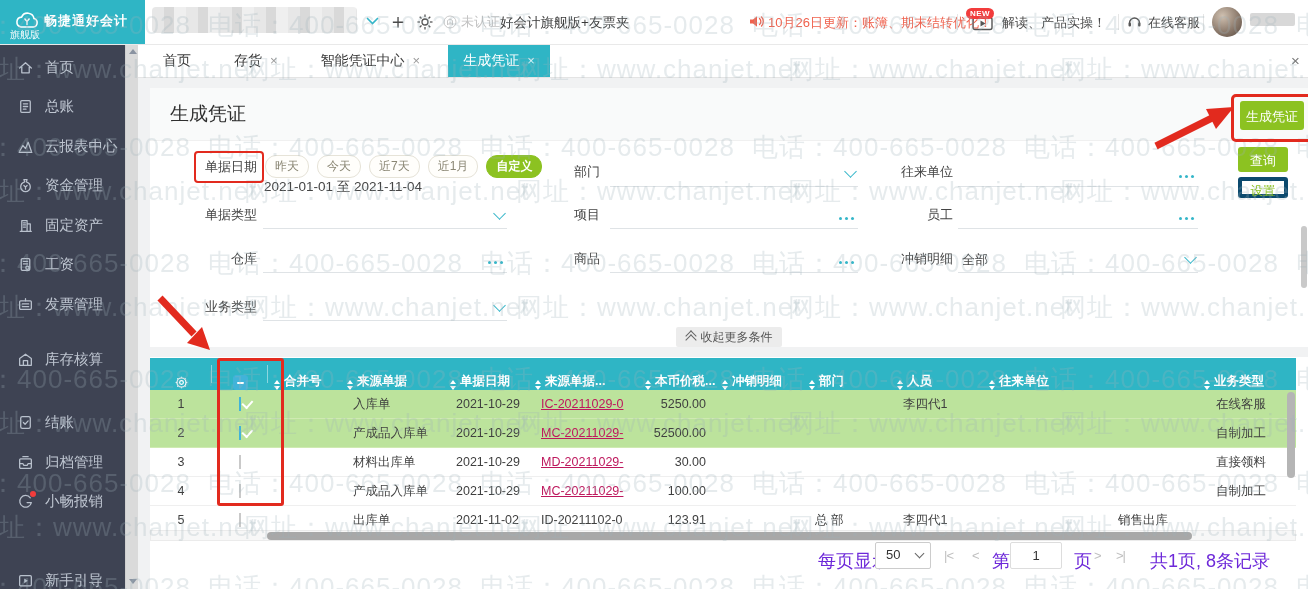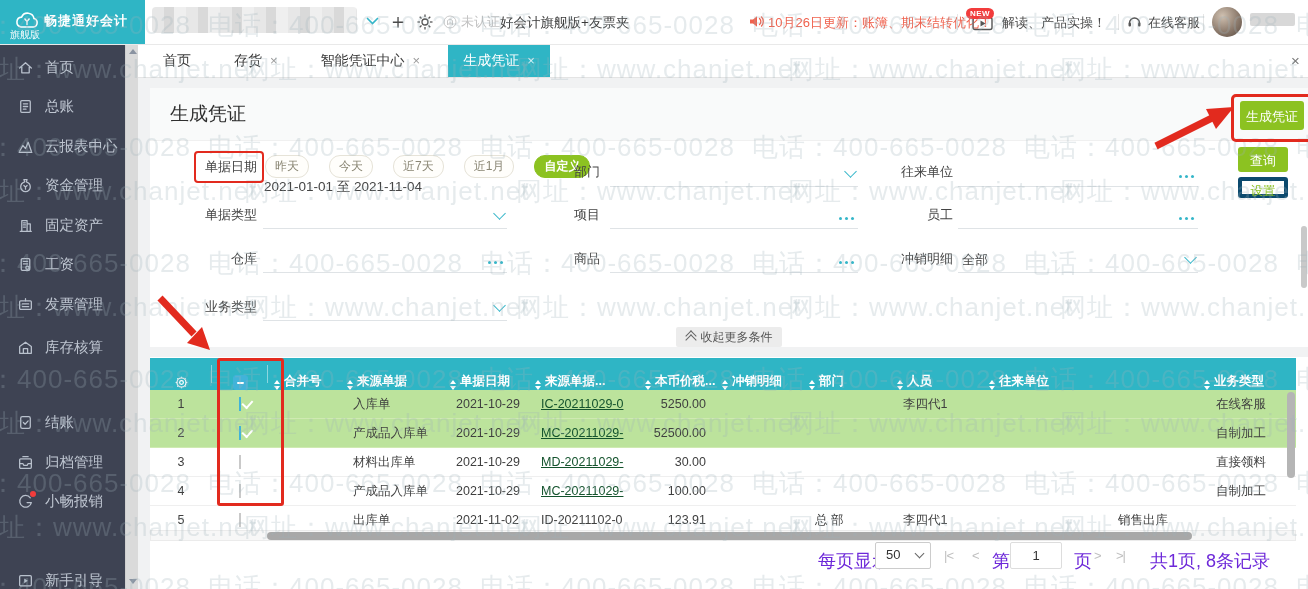--- a/index.html
+++ b/index.html
@@ -62,21 +62,21 @@
   .set-btn{position:absolute;left:1238px;top:177px;width:50px;height:21px;background:#fff;border:4px solid #0c4a6e;
     color:#8cc221;border-radius:3px;font-size:12.5px;line-height:19px;text-align:center;box-sizing:border-box;cursor:pointer;z-index:3}
 
   
   .flabel{position:absolute;font-size:13px;color:#444;text-align:right;z-index:3}
   .ffield{position:absolute;height:26px;border-bottom:1px solid #dfe3e6;z-index:3;cursor:text}
   .chev{position:absolute;right:3px;top:7px;width:8px;height:8px;border-right:1.6px solid #35b6c9;border-bottom:1.6px solid #35b6c9;transform:rotate(45deg)}
   .chev.dark{border-color:#666;width:6px;height:6px}
   .dots{position:absolute;right:16px;bottom:8px;width:3px;height:3px;border-radius:50%;background:#35b6c9;box-shadow:6px 0 0 #35b6c9,12px 0 0 #35b6c9}
   .fval{position:absolute;left:4px;top:5px;font-size:13px;color:#444}
-  .chips{position:absolute;left:265px;top:155px;display:flex;gap:20px;z-index:3}
+  .chips{position:absolute;left:265px;top:155px;display:flex;gap:8px;z-index:3}
   .chip{height:21px;line-height:21px;padding:0 9px;border-radius:11px;border:1px solid #e6e3d8;background:#fffefb;
     font-size:12px;color:#8a8674;cursor:pointer}
   .chip.custom{background:#8cc221;border-color:#8cc221;color:#fff;font-weight:bold}
   .daterange{position:absolute;left:264px;top:178px;font-size:13.5px;color:#444;z-index:3;cursor:pointer}
 
   .collapse{position:absolute;left:676px;top:327px;width:106px;height:20px;background:#ececec;border-radius:2px;z-index:3;
     display:flex;align-items:center;justify-content:center;gap:5px;font-size:12px;color:#555;cursor:pointer}
   .dblchev{width:10px;height:10px;position:relative}
   .dblchev i{position:absolute;left:1px;width:7px;height:7px;border-top:1.4px solid #666;border-right:1.4px solid #666;transform:rotate(-45deg)}
   .dblchev i:nth-child(1){top:0}.dblchev i:nth-child(2){top:4px}
@@ -92,21 +92,21 @@
   .sort i{display:block;width:0;height:0;border:3.5px solid transparent}
   .sort .up{border-bottom:4px solid #fff;border-top:none}
   .sort .dn{border-top:4px solid #fff;border-bottom:none}
   .tbody{position:absolute;left:150px;top:390px;width:1146px;height:138px;overflow:hidden;z-index:3;background:#fff}
   .trow{height:29px;align-items:center;font-size:12.5px;color:#3f3f3f;background:#fff;border-bottom:1px solid #efefef;box-sizing:border-box}
   .trow.selected{background:#bce39c;border-bottom-color:#cfeab2}
   .td{white-space:nowrap;overflow:hidden;padding-left:12px;box-sizing:border-box}
   .td.center{text-align:center;padding-left:0}
   .td.right{text-align:right;padding-left:0;padding-right:10px}
   .td.bizright{text-align:right;padding-left:0;padding-right:30px}
-  .td.link{text-decoration:underline;cursor:pointer;color:#14532d}
+  .td.link{text-decoration:underline;cursor:pointer;color:#be185d}
   .cb{width:15px;height:15px;border:1px solid #c9c9c9;border-radius:3px;background:#fff;margin:0 auto;position:relative;cursor:pointer;box-sizing:border-box}
   .cb.checked{background:#41b3d9;border-color:#41b3d9}
   .cb.checked::after{content:"";position:absolute;left:4px;top:1px;width:4.5px;height:8px;border:2px solid #fff;border-top:0;border-left:0;transform:rotate(42deg)}
   .cb.indet{background:#41b3d9;border-color:#41b3d9}
   .cb.indet::after{content:"";position:absolute;left:3px;top:5.5px;width:7px;height:2.5px;background:#fff;border-radius:1px}
   .vscroll{position:absolute;left:1287px;top:392px;width:8px;height:128px;z-index:4}
   .vscroll .thumb{width:8px;height:86px;background:#b5b5b5;border-radius:4px}
   .hscroll{position:absolute;left:150px;top:530px;width:1146px;height:11px;background:#f7f7f7;border:1px solid #ebebeb;box-sizing:border-box;z-index:4}
   .hscroll .thumb{position:absolute;left:116px;top:1px;width:925px;height:8px;background:#a8a8a8;border-radius:4px}
   .pgscroll{position:absolute;left:1301px;top:226px;width:6px;height:62px;background:#c9c9c9;border-radius:3px;z-index:4}
@@ -258,21 +258,21 @@
   </div>
   <div class="side-item" style="top:243px">
     <span class="sic">
         <svg width="17" height="17" viewBox="0 0 16 16">
           <rect x="2.5" y="4.5" width="11" height="8" rx="1"></rect>
           <path d="M5 7.5h6M5 10h6M8 4.5v-2"></path>
         </svg>
       </span>
     <span>发票管理</span>
   </div>
-  <div class="side-item" style="top:286px">
+  <div class="side-item" style="top:298px">
     <span class="sic">
         <svg width="17" height="17" viewBox="0 0 16 16">
           <path d="M2.5 7L8 3l5.5 4v6.5h-11z"></path>
           <path d="M6 13.5V9h4v4.5"></path>
         </svg>
       </span>
     <span>库存核算</span>
   </div>
   <div class="side-item" style="top:361px">
     <span class="sic">

